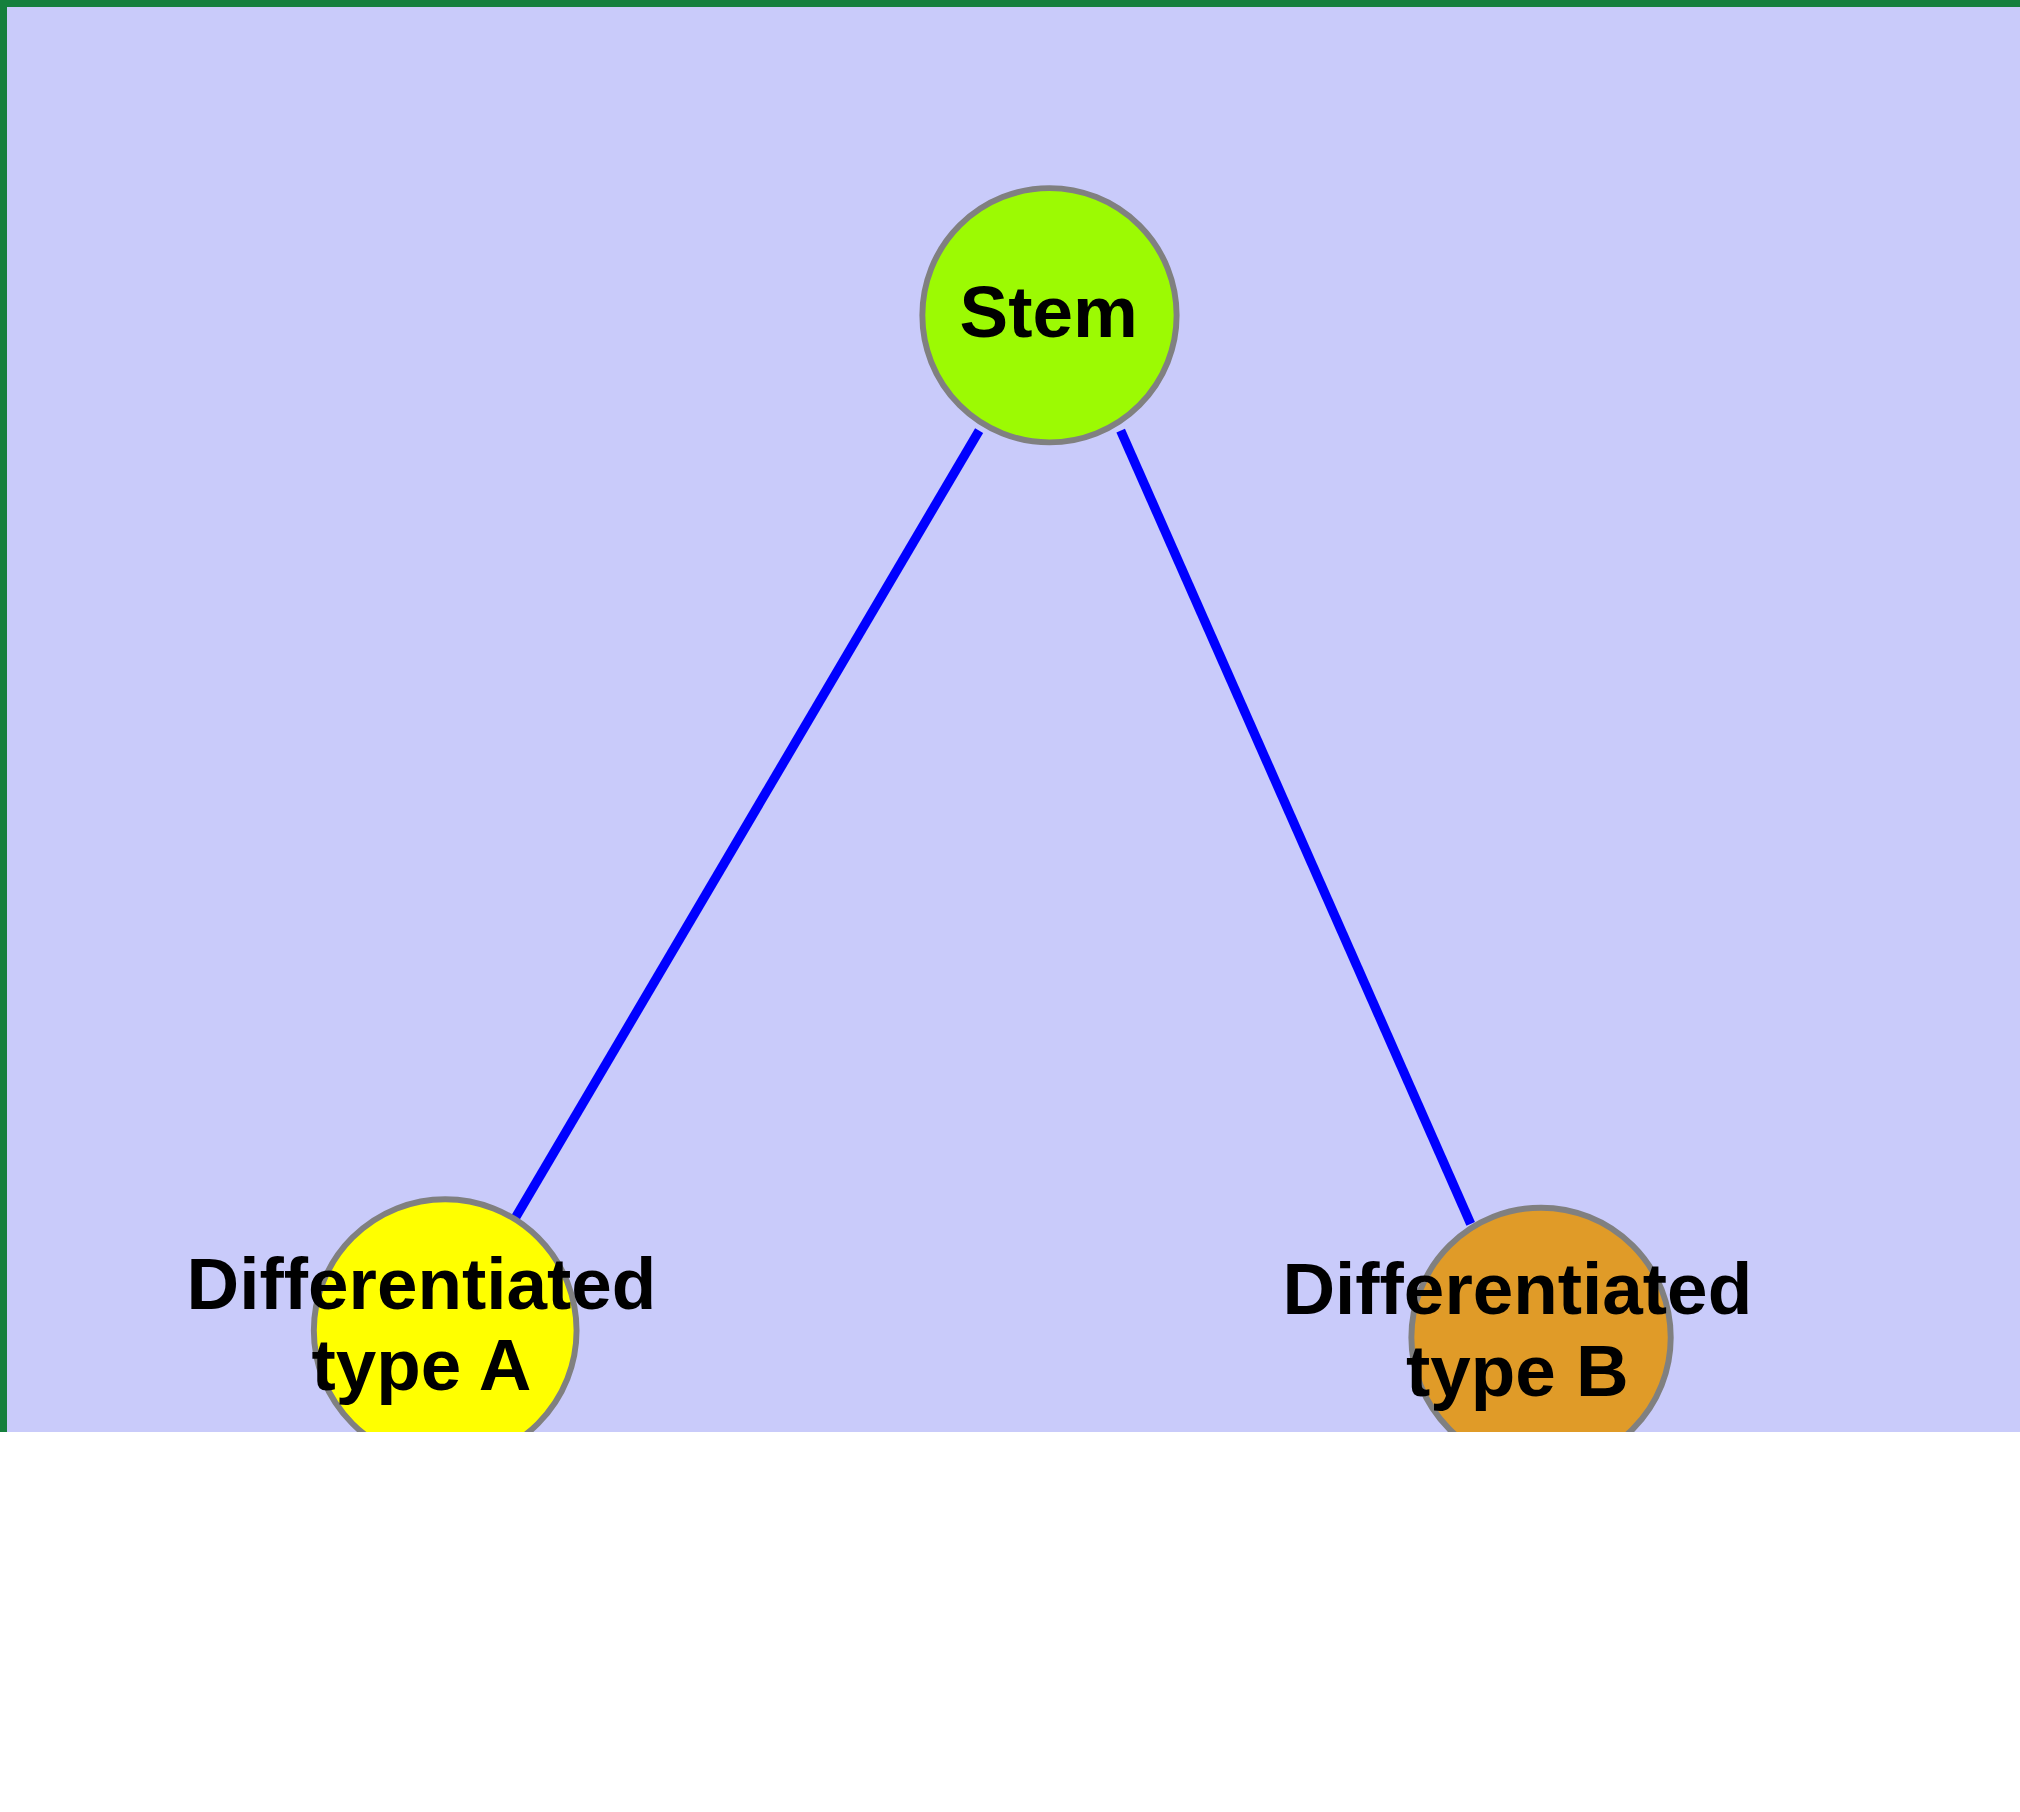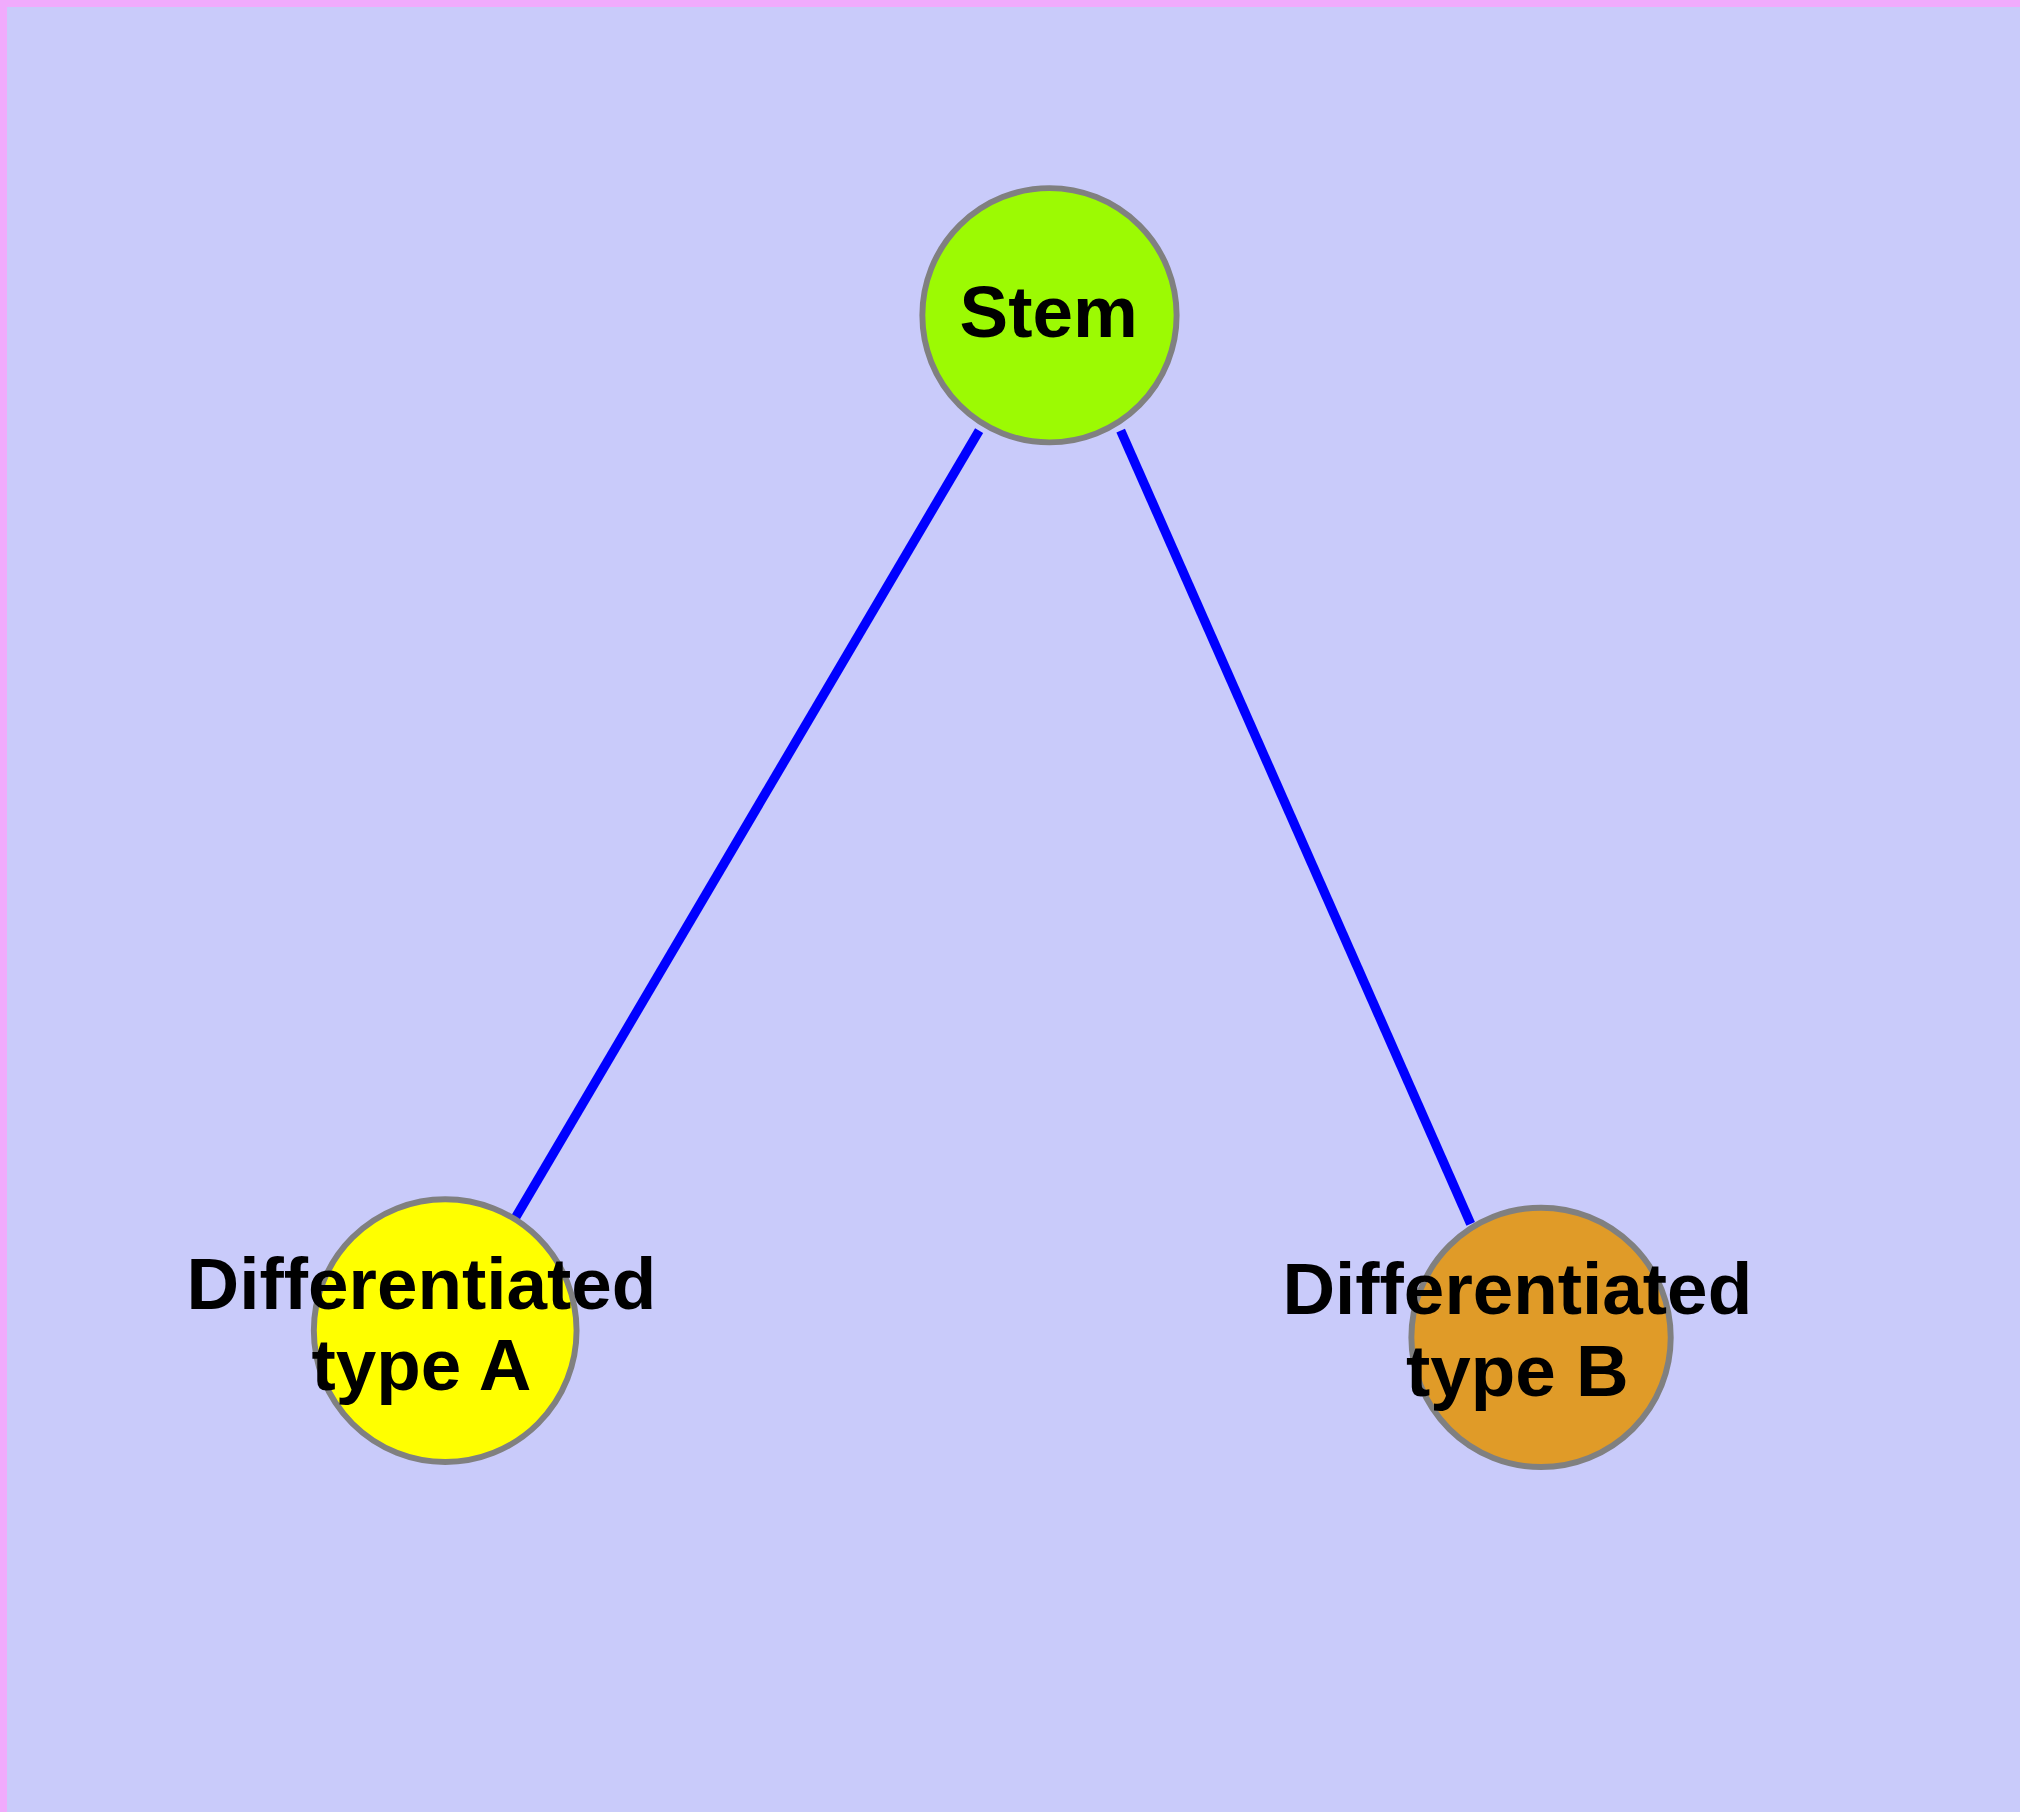--- a/index.html
+++ b/index.html
@@ -4,22 +4,22 @@
 <title>Cell differentiation graph</title>
 <style>
   html, body {
     margin: 0;
     padding: 0;
     background: #ffffff;
   }
   #canvas {
     position: relative;
     width: 2021px;
-    height: 1812px;
-    background: #f0abfc;
+    height: 1432px;
+    background: #15803d;
     overflow: hidden;
     font-family: "Liberation Sans", "DejaVu Sans", sans-serif;
   }
   #plot-area {
     position: absolute;
     left: 6.8px;
     top: 6.8px;
     width: 2014px;
     height: 1805px;
     background: #c9cbfa;

